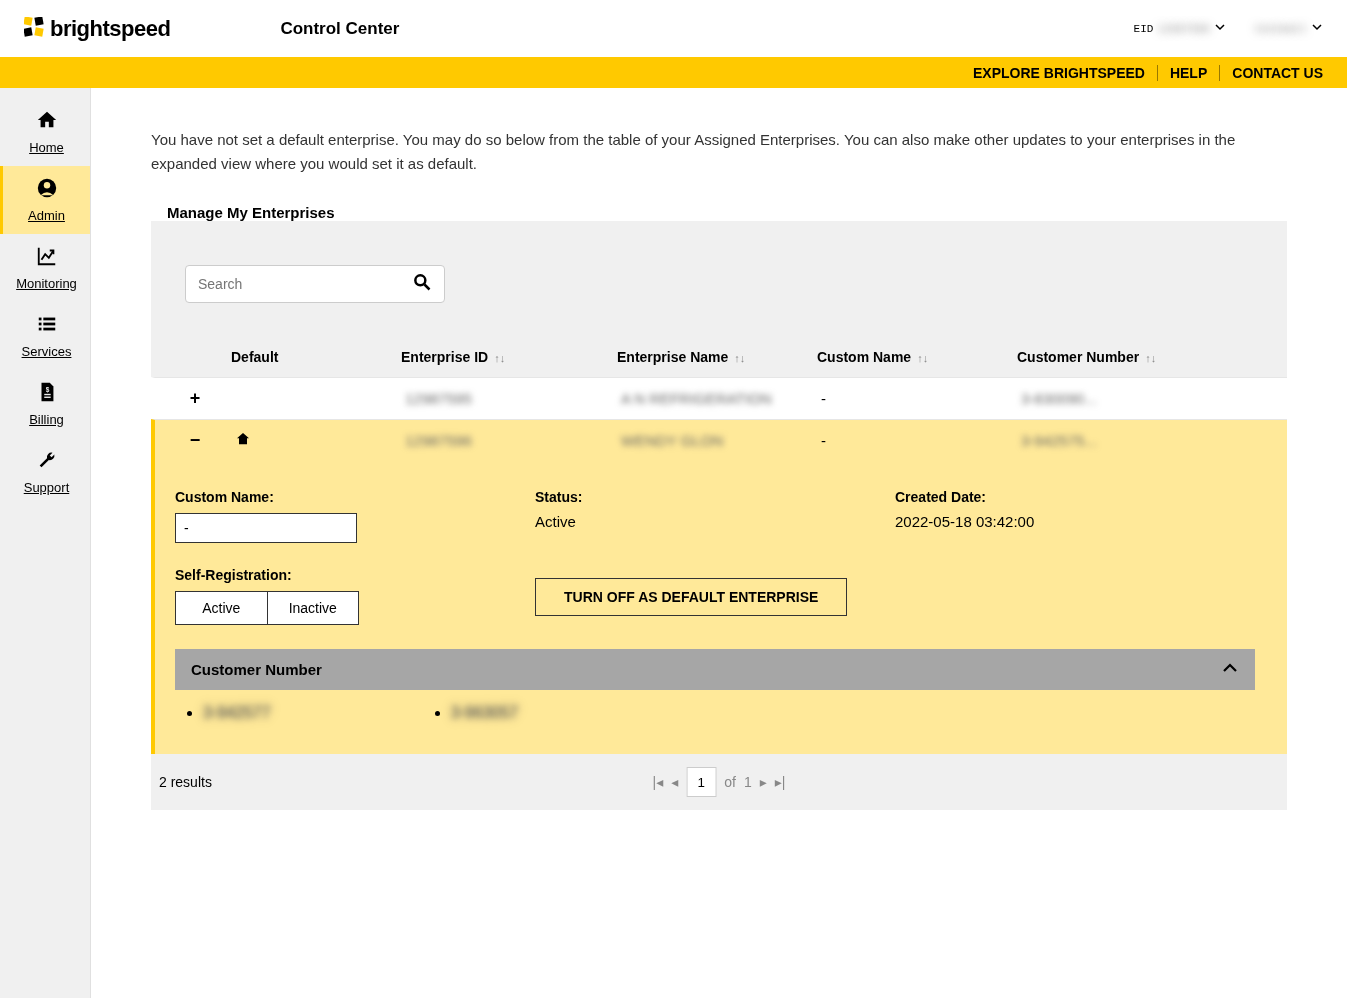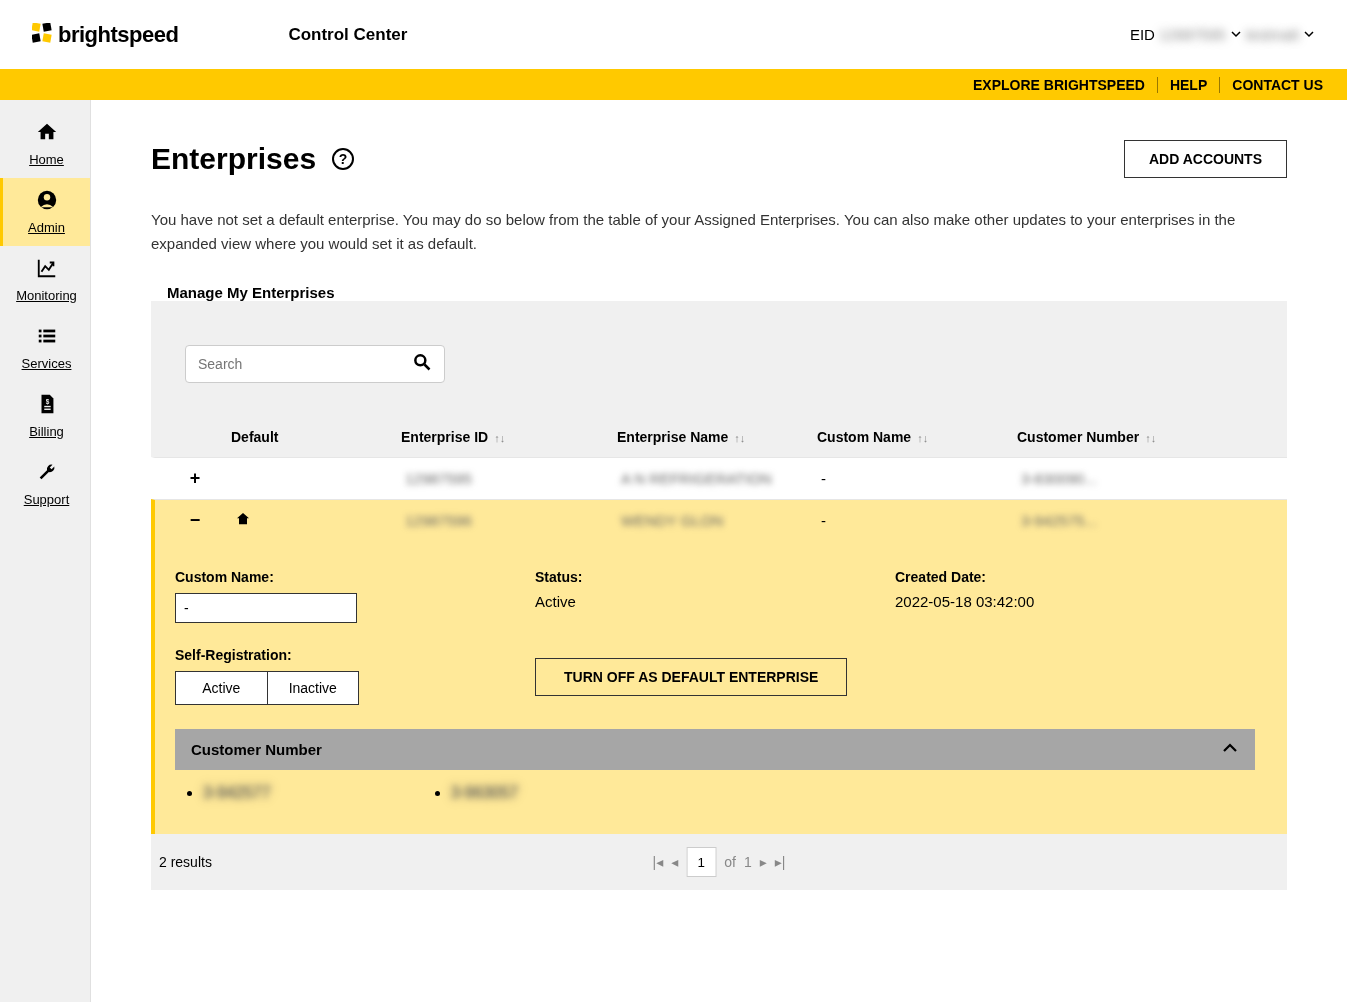--- a/index.html
+++ b/index.html
@@ -1,24 +1,24 @@
 <!DOCTYPE html>
 <html><head>
 <meta charset="utf-8">
 <style>
 * { box-sizing: border-box; margin: 0; padding: 0; }
 body { font-family: Arial, Helvetica, sans-serif; background: #fff; color: #000; }
 .page { width: 1347px; }
 
 
-.header { height: 69px; display: flex; align-items: center; padding: 0 32px; background: #fff; }
+.header { height: 57px; display: flex; align-items: center; padding: 0 24px; background: #fff; }
 .logo { display: flex; align-items: center; gap: 6px; }
 .logo-text { font-size: 22px; font-weight: 700; letter-spacing: -0.5px; }
 .app-title { margin-left: 110px; font-size: 17px; font-weight: 700; }
-.header-right { margin-left: auto; display: flex; align-items: center; gap: 4px; font-size: 15px; }
+.header-right { margin-left: auto; display: flex; align-items: center; gap: 28px; font-size: 11px; font-family: Liberation Mono, monospace; }
 .eid-group { display: flex; align-items: center; gap: 4px; }
 .blur-text { color: transparent; text-shadow: 0 0 8px rgba(0,0,0,0.5); }
 
 
 .yellow-bar { background: #ffc900; height: 31px; display: flex; align-items: center; justify-content: flex-end; padding: 0 24px; gap: 12px; font-size: 14px; font-weight: 600; }
 .yellow-bar .divider { width: 1px; height: 16px; background: rgba(0,0,0,0.4); }
 .yellow-bar a { color: #000; text-decoration: none; }
 
 
 .layout { display: flex; }
@@ -192,27 +192,20 @@
         <span class="sidebar-icon">
           <svg width="22" height="22" viewBox="0 0 24 24">
               <path d="M20 6 A5 5 0 0 1 14 12 L6 20 L4 18 L12 10 A5 5 0 0 1 18 4 L15 7 L17 9 Z" fill="#000"></path>
             </svg>
         </span>
         <span class="sidebar-label">Support</span>
       </div>
     </div>
 
     <div class="main">
-      <div class="page-header">
-        <div class="page-title-wrap">
-          <h1 class="page-title">Enterprises</h1>
-          <span class="help-icon">?</span>
-        </div>
-        <button class="btn-outline">ADD ACCOUNTS</button>
-      </div>
       <p class="description">You have not set a default enterprise. You may do so below from the table of your Assigned Enterprises. You can also make other updates to your enterprises in the expanded view where you would set it as default.</p>
       <div class="section-title">Manage My Enterprises</div>
 
       <div class="card">
         <div class="card-toolbar">
           <div class="search-wrap">
             <input type="text" placeholder="Search" style="">
             <span>
               <svg class="search-icon-svg" viewBox="0 0 24 24">
                   <circle cx="10" cy="10" r="6" fill="none" stroke="#000" stroke-width="3"></circle>

